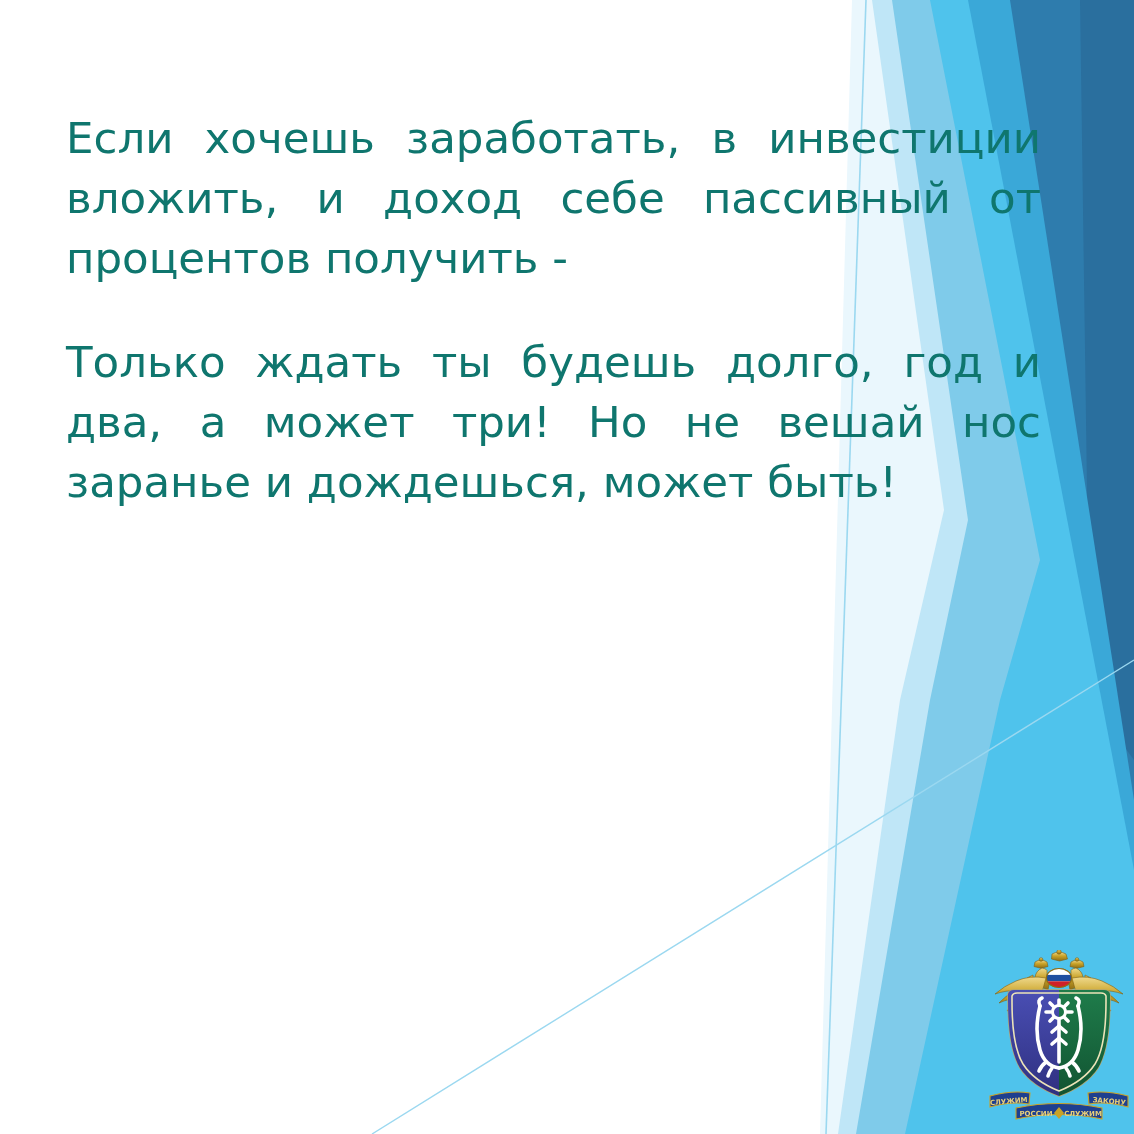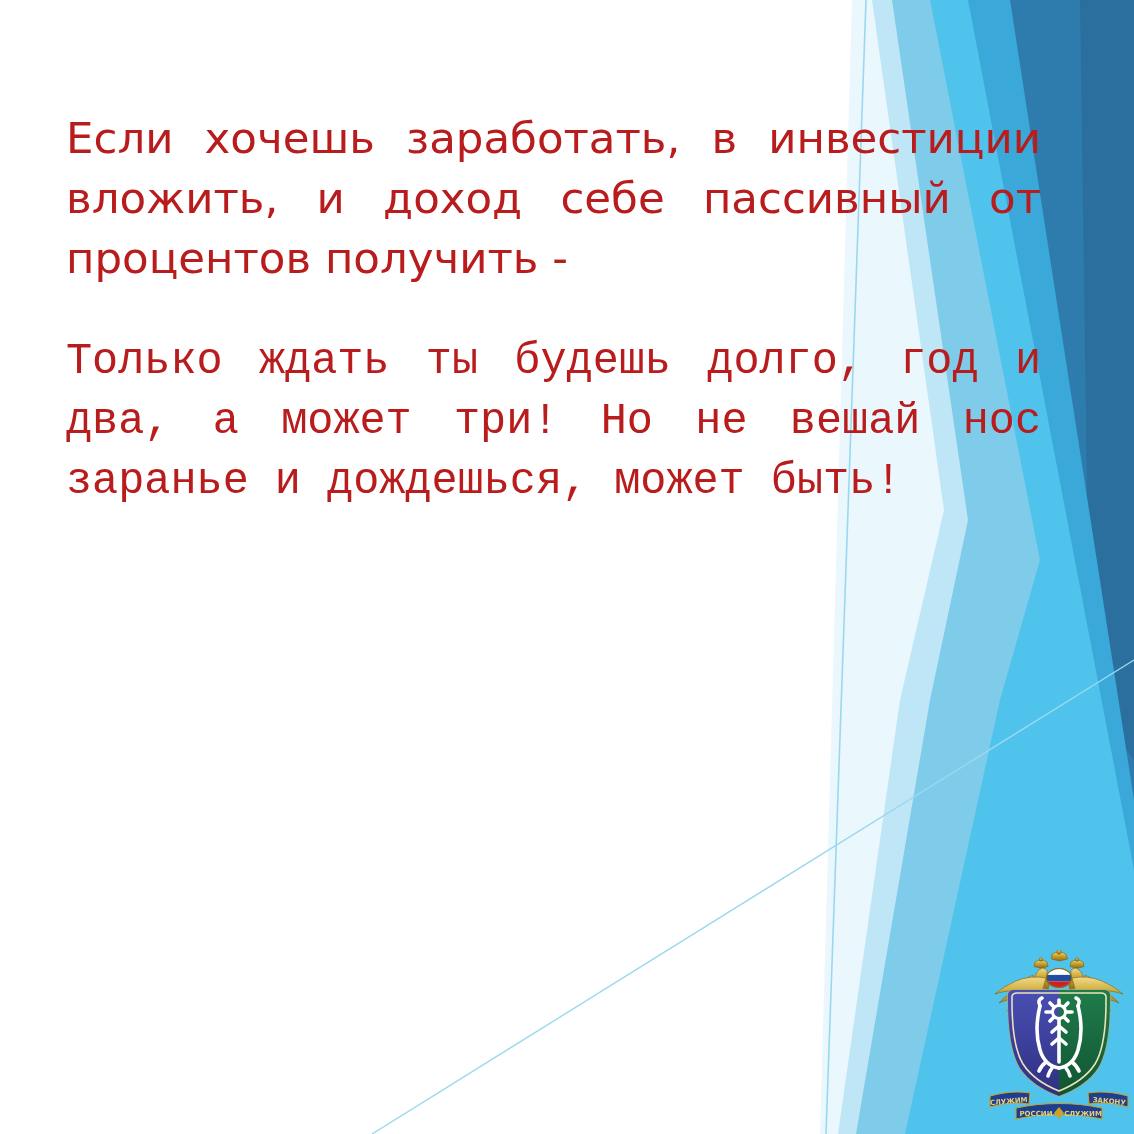--- a/index.html
+++ b/index.html
@@ -27,33 +27,33 @@
 
   
   #content {
     position: absolute;
     left: 66px;
     top: 108px;
     width: 975px;
     z-index: 5;
   }
   .para {
-    color: #b91c1c;
+    color: #0f766e;
     font-family: "DejaVu Sans", sans-serif;
     font-size: 43.5px;
     line-height: 60px;
     text-align: justify;
     text-align-last: left;
     margin: 0 0 44px 0;
     letter-spacing: 0px;
     word-spacing: 0px;
     -webkit-hyphens: none;
     hyphens: none;
   }
-  .para:last-child { margin-bottom: 16px; font-family: Liberation Mono, monospace; }
+  .para:last-child { margin-bottom: 16px; }
 
   
   #emblem {
     position: absolute;
     left: 988px;
     top: 950px;
     width: 142px;
     height: 178px;
     z-index: 8;
   }

